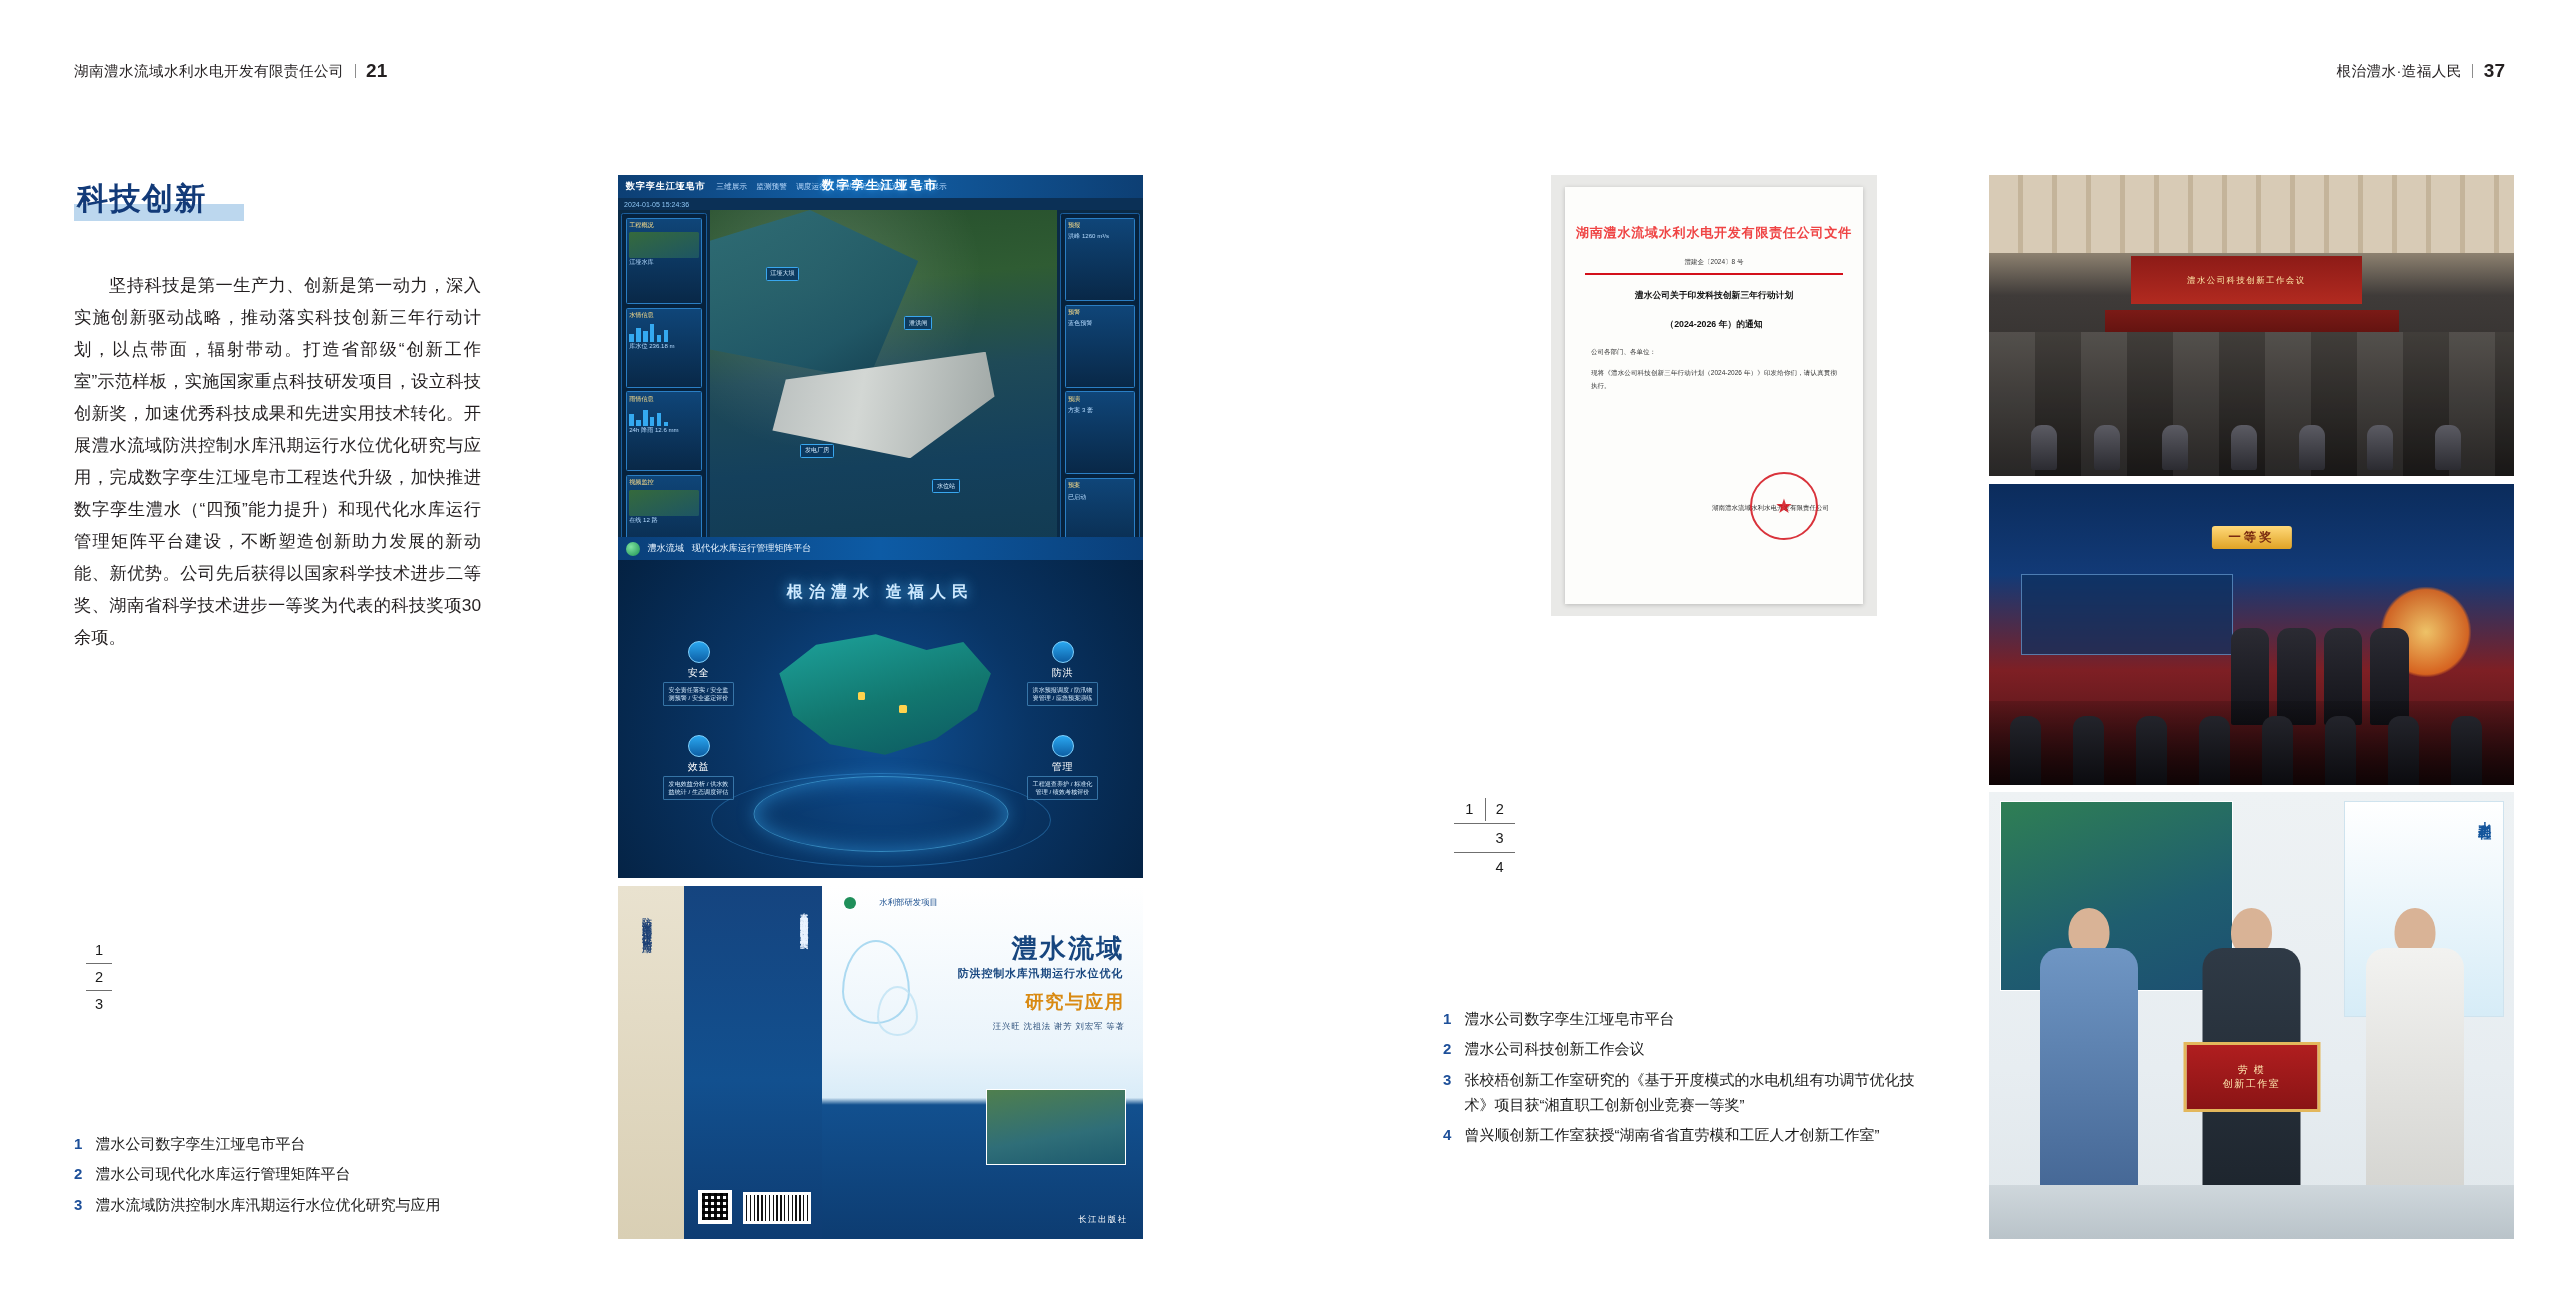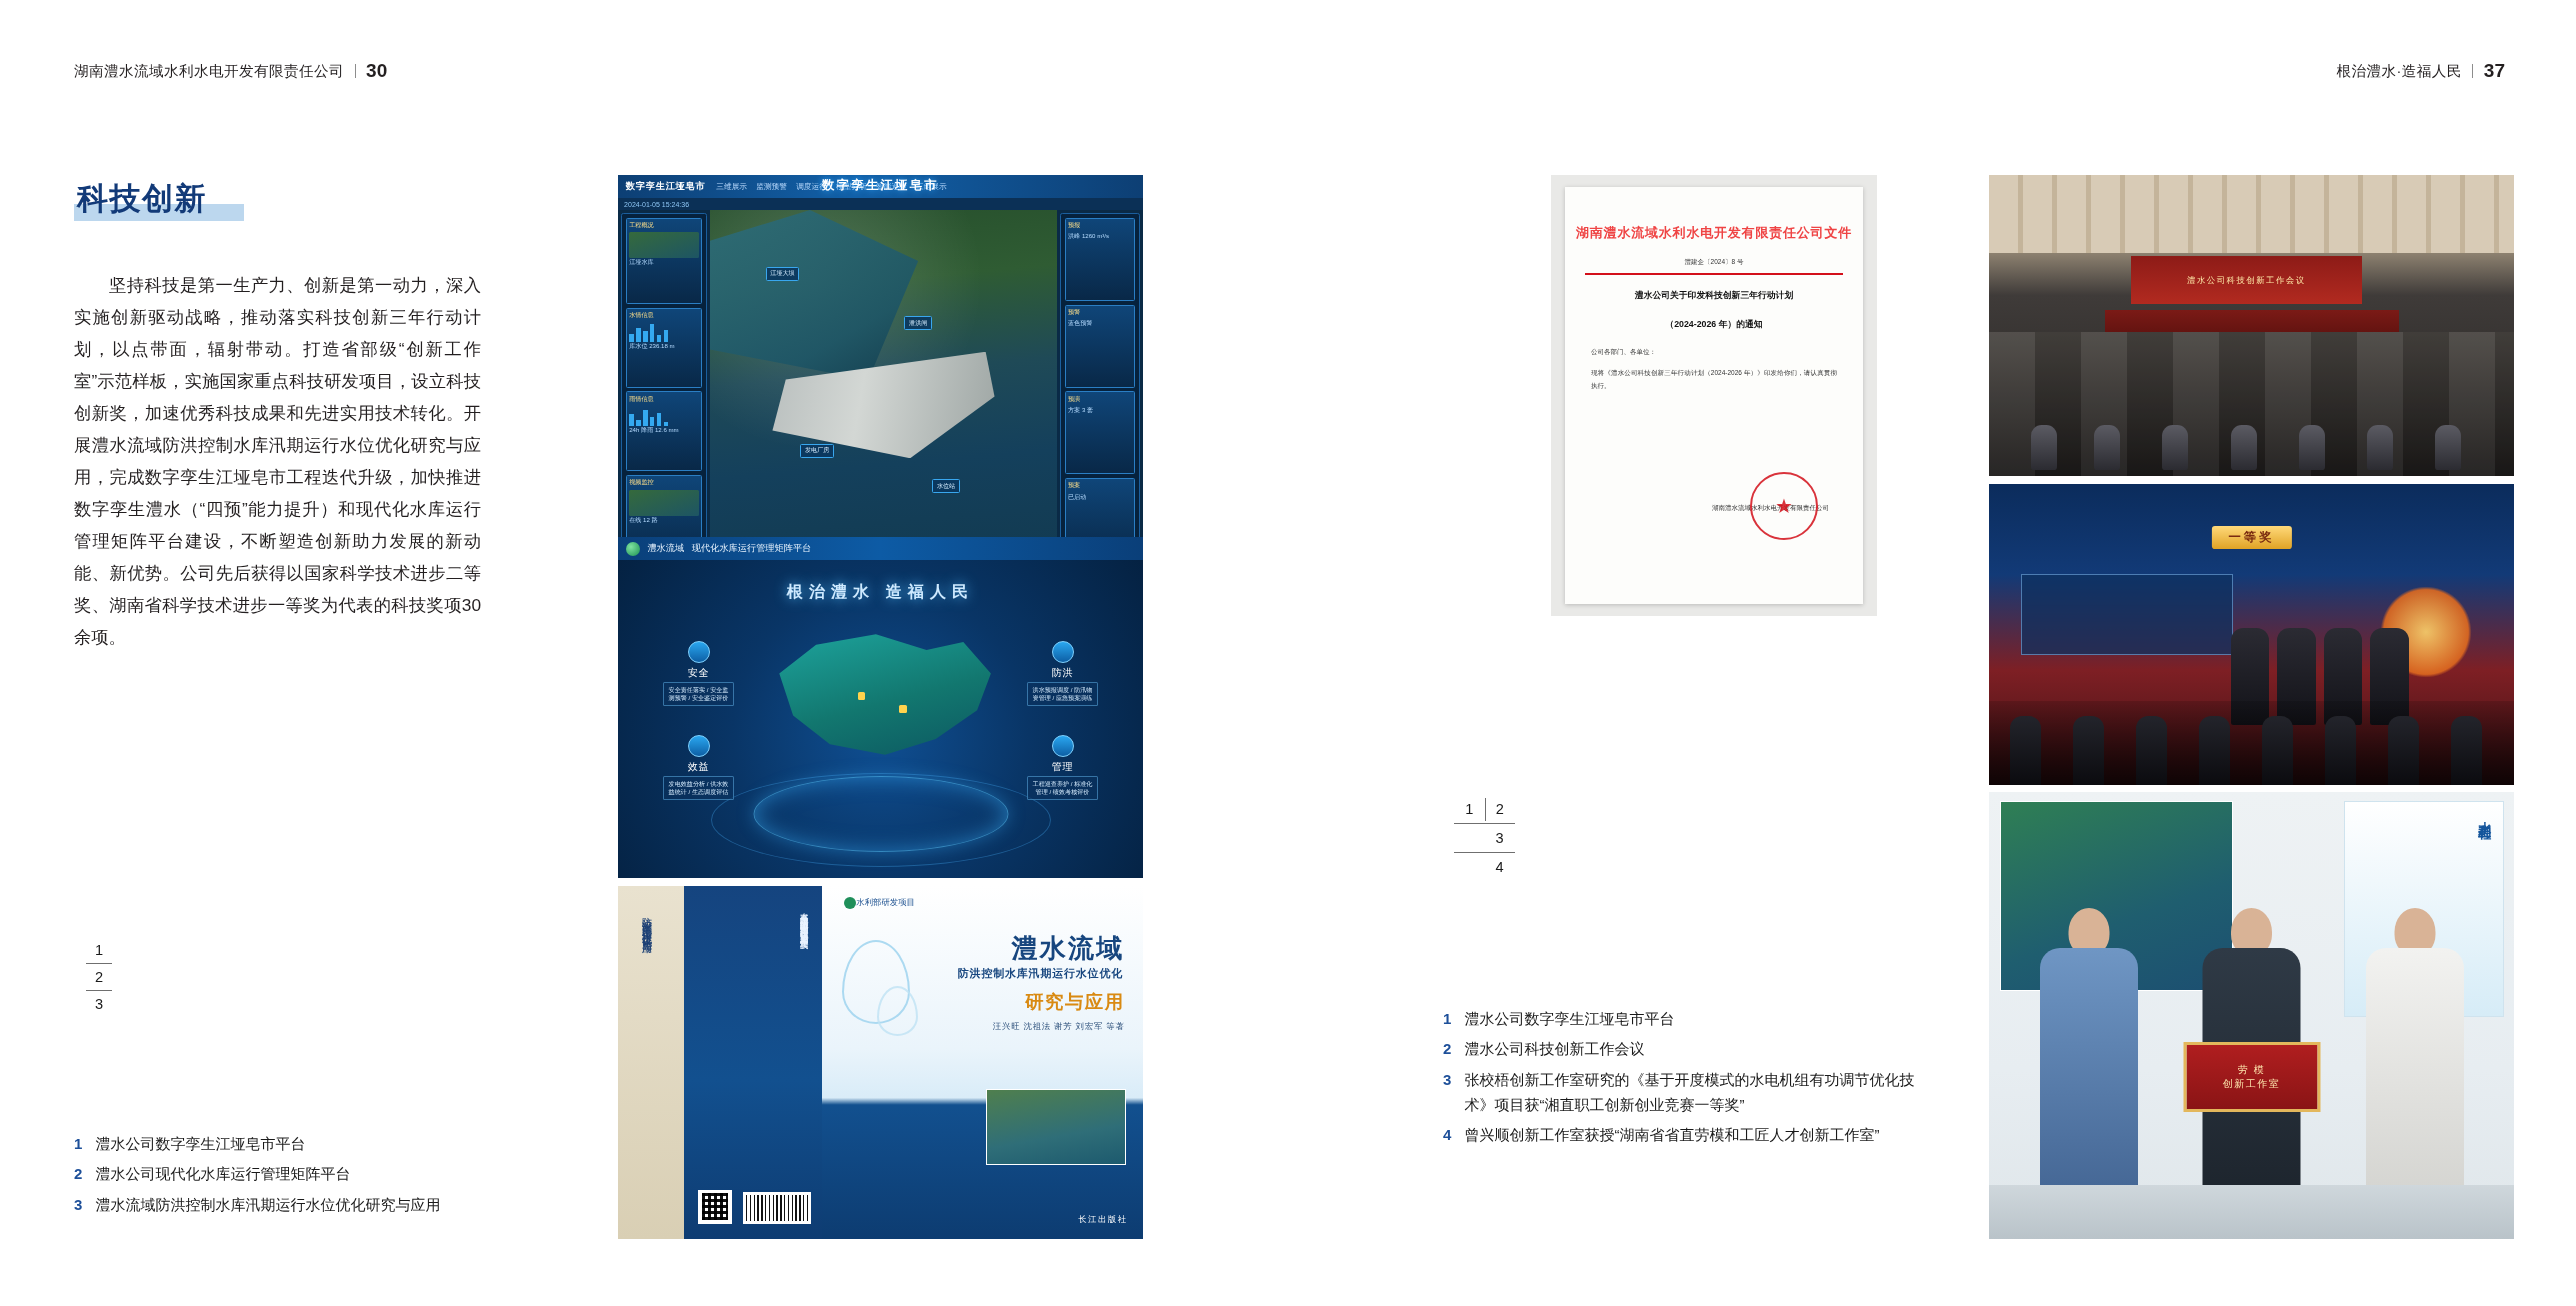--- a/index.html
+++ b/index.html
@@ -321,21 +321,21 @@
   }
   .bk-back .txt {
     position: absolute; right: 10.7px; top: 20px; writing-mode: vertical-rl;
     font-size: 8.4px; line-height: 14px; letter-spacing: 0.8px; height: 246px;
   }
   .bk-front {
     position: absolute; left: 204px; top: 0; right: 0; height: 100%;
     background: linear-gradient(180deg,#ffffff 0%, #eaf4fb 46%, #d9ecf8 60%, #12508f 62%, #0d3c71 100%);
   }
   .bk-front .hd {
-    position: absolute; left: 14px; top: 10.7px; display: flex; align-items: center; gap: 0;
+    position: absolute; left: 14px; top: 10.7px; display: flex; align-items: center; gap: 23px;
     font-size: 8.4px; color: #1b4f8f; padding-left: 8px;
   }
   .bk-front .hd .lg { width: 12.3px; height: 12.3px; border-radius: 50%; background: #1f8f5a; }
   .bk-front .tt1 {
     position: absolute; right: 18.4px; top: 45px; font-size: 26px; font-weight: bold; color: #17467f; letter-spacing: 2.3px;
   }
   .bk-front .tt2 {
     position: absolute; right: 20px; top: 80px; font-size: 11px; font-weight: bold; color: #17467f; letter-spacing: 0.8px;
   }
   .bk-front .tt3 {
@@ -526,21 +526,21 @@
 </head>
 <body>
 
 <div class="spread">
 
   <div class="page page-left">
 
     <div class="runhead runhead-left">
       <span>湖南澧水流域水利水电开发有限责任公司</span>
       <span class="sep"></span>
-      <span class="pg">30</span>
+      <span class="pg">21</span>
     </div>
 
     <div class="section-title-wrap">
       <div class="section-title-underline"></div>
       <div class="section-title">科技创新</div>
     </div>
 
     <div class="body-copy">坚持科技是第一生产力、创新是第一动力，深入实施创新驱动战略，推动落实科技创新三年行动计划，以点带面，辐射带动。打造省部级“创新工作室”示范样板，实施国家重点科技研发项目，设立科技创新奖，加速优秀科技成果和先进实用技术转化。开展澧水流域防洪控制水库汛期运行水位优化研究与应用，完成数字孪生江垭皂市工程迭代升级，加快推进数字孪生澧水（“四预”能力提升）和现代化水库运行管理矩阵平台建设，不断塑造创新助力发展的新动能、新优势。公司先后获得以国家科学技术进步二等奖、湖南省科学技术进步一等奖为代表的科技奖项30余项。</div>
 
     <div class="idxrules idx-left">

